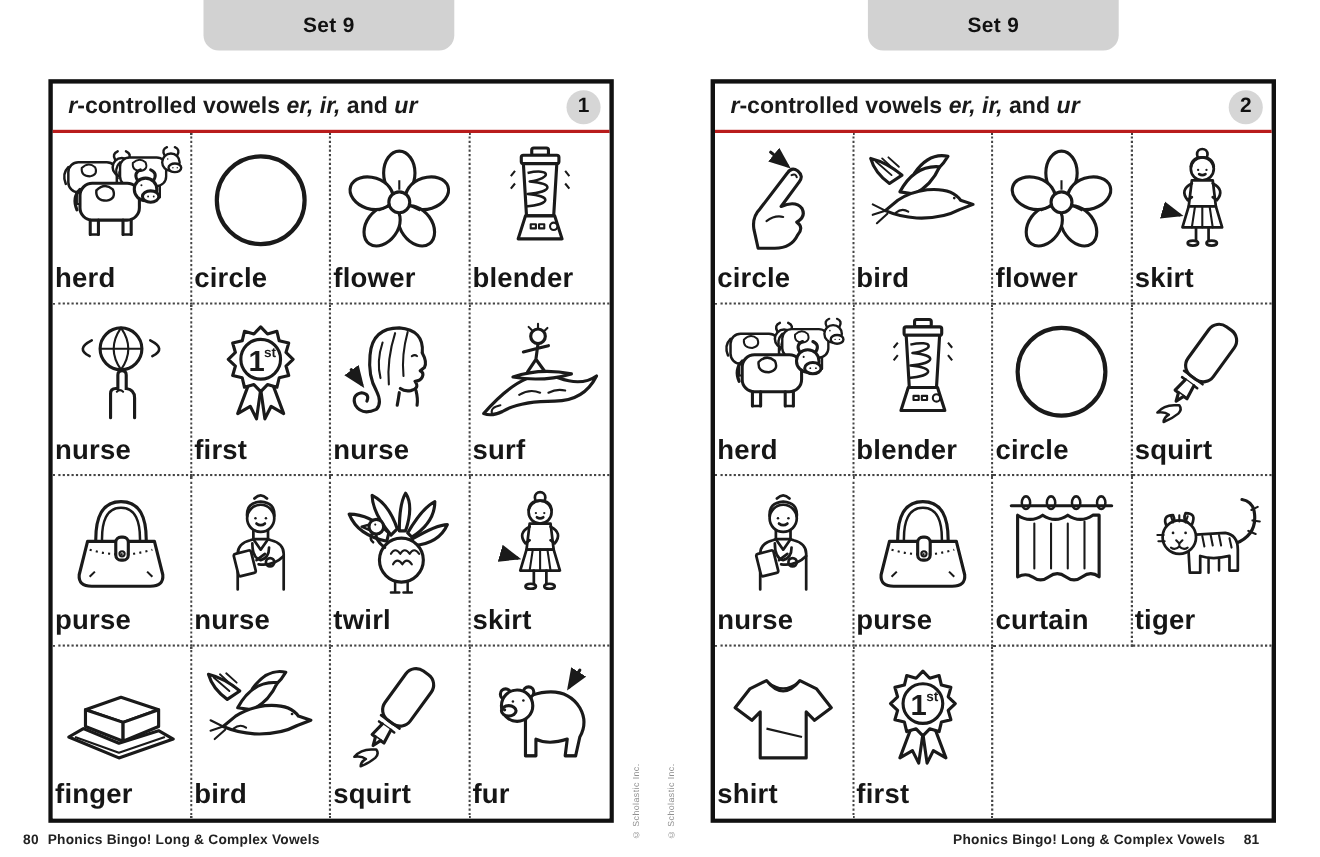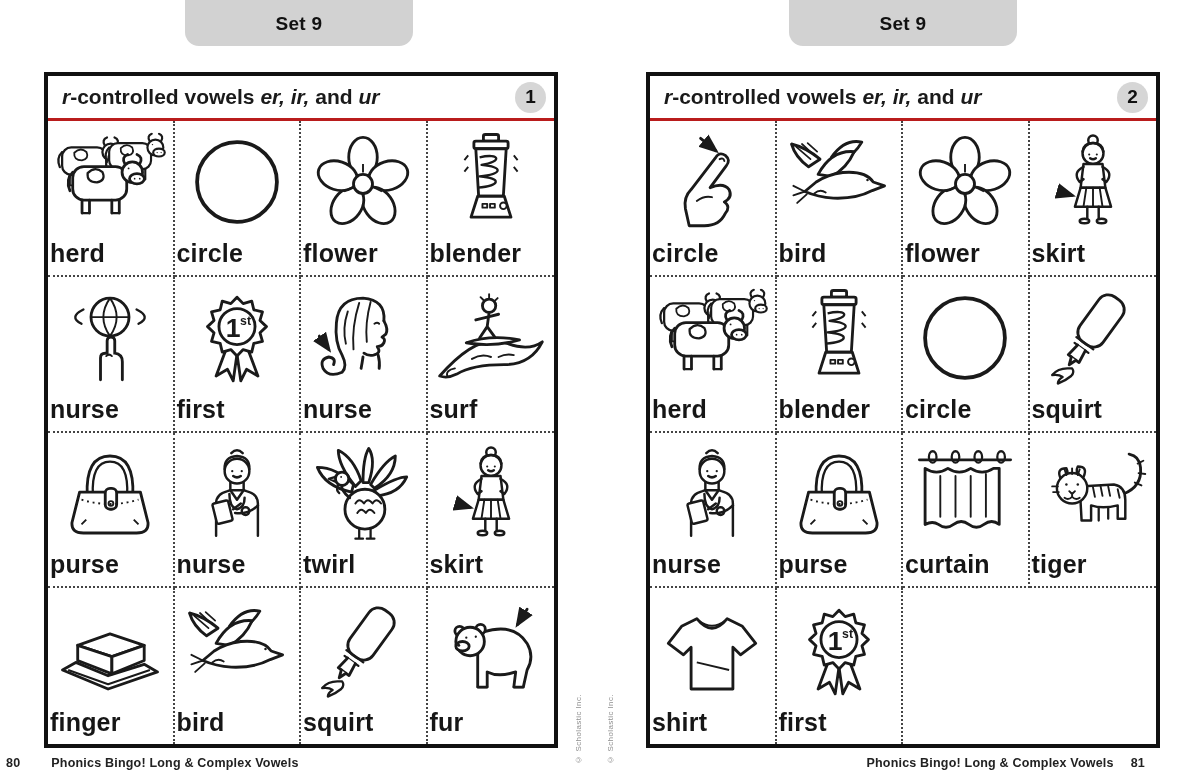--- a/index.html
+++ b/index.html
@@ -34,21 +34,21 @@
     border-right:2px dotted #444;border-bottom:2px dotted #444;min-width:0;min-height:0;
     display:flex;flex-direction:column;align-items:flex-start;justify-content:flex-end;
     padding:6px 2px 9px;box-sizing:border-box;background:#fff;
   }
   .cell:nth-child(4n){border-right:none}
   .cell:nth-child(n+13){border-bottom:none}
   .art{flex:1;width:100%;display:flex;align-items:center;justify-content:center;min-height:0;}
   .art svg{width:114px;height:106px;max-height:100%;}
   .word{font-size:25px;font-weight:800;line-height:1;padding-top:3px;letter-spacing:.2px;color:#161616;}
   .footer{position:absolute;bottom:9px;font-size:12.5px;font-weight:bold;letter-spacing:.2px;color:#222;}
-  .footer.fl{left:6px;display:flex;gap:31px;}
+  .footer.fl{left:21px;display:flex;gap:8px;}
   .footer.fr{right:55px;display:flex;gap:17px;}
   .copyright{
     position:absolute;writing-mode:vertical-rl;transform:rotate(180deg);
     font-size:8px;color:#8f8f8f;letter-spacing:.4px;
   }
   .copyright.cp1{left:574px;top:694px;}
   .copyright.cp2{left:606px;top:694px;}
   #icon-defs{position:absolute;width:0;height:0;overflow:hidden;}
 </style>
 </head>

